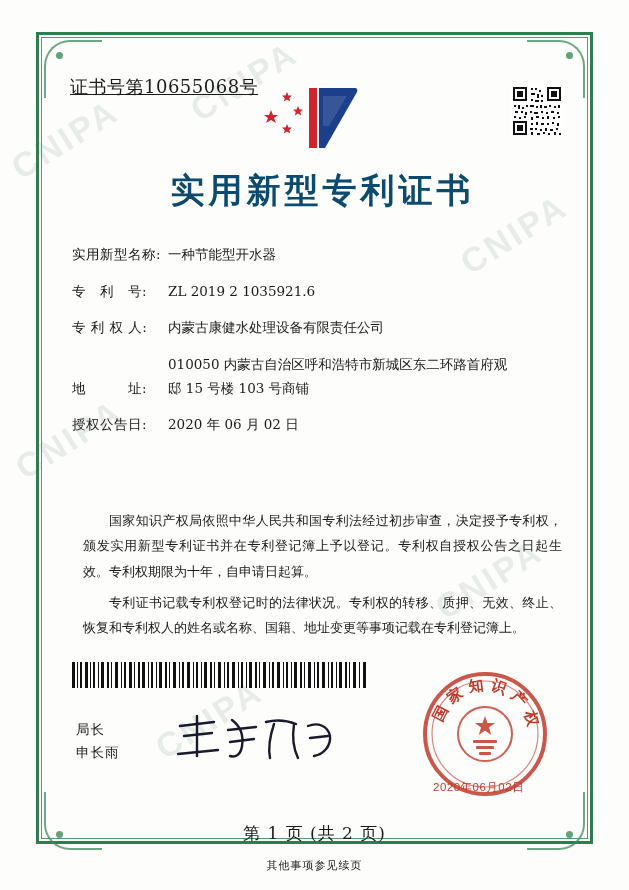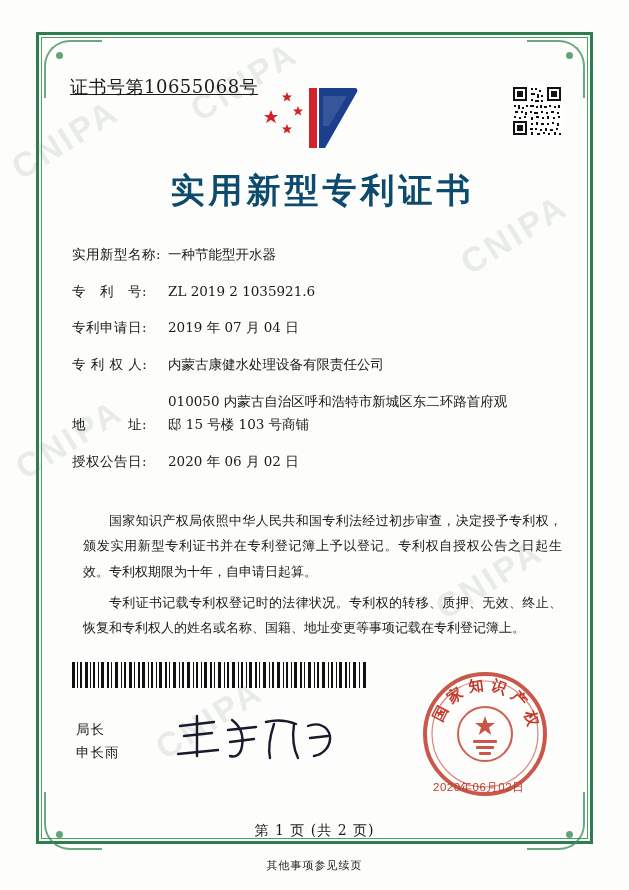--- a/index.html
+++ b/index.html
@@ -210,21 +210,21 @@
     font-family: Liberation Sans, sans-serif;
     letter-spacing: .5px;
   }
 
   
   .page-no {
     position: absolute;
     left: 0; right: 0;
     top: 822px;
     text-align: center;
-    font-size: 14px;
+    font-size: 17px;
     letter-spacing: 1px;
   }
   .footer-note {
     position: absolute;
     left: 0; right: 0;
     top: 858px;
     text-align: center;
     font-size: 11px;
     letter-spacing: 1px;
     color: #222;
@@ -349,24 +349,20 @@
       <div class="flabel">实用新型名称:</div>
       <div class="fvalue">一种节能型开水器</div>
     </div>
 
 
     <div class="frow">
       <div class="flabel">专　利　号:</div>
       <div class="fvalue">ZL 2019 2 1035921.6</div>
     </div>
 
-    <div class="frow">
-      <div class="flabel">专利申请日:</div>
-      <div class="fvalue">2019 年 07 月 04 日</div>
-    </div>
 
     <div class="frow">
       <div class="flabel">专 利 权 人:</div>
       <div class="fvalue">内蒙古康健水处理设备有限责任公司</div>
     </div>
 
     <div class="frow">
       <div class="flabel">地　　　址:</div>
       <div class="fvalue">
         <span>010050 内蒙古自治区呼和浩特市新城区东二环路首府观</span>

